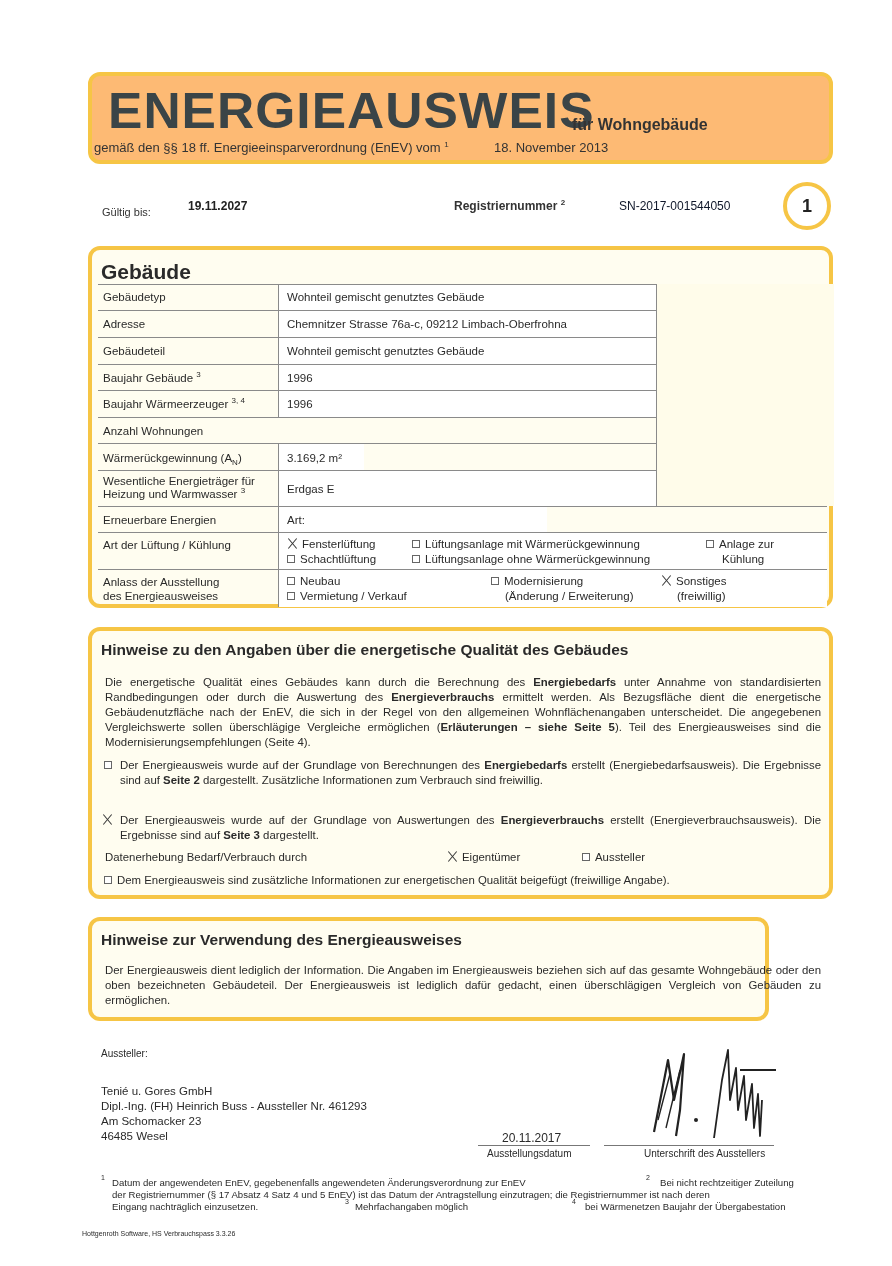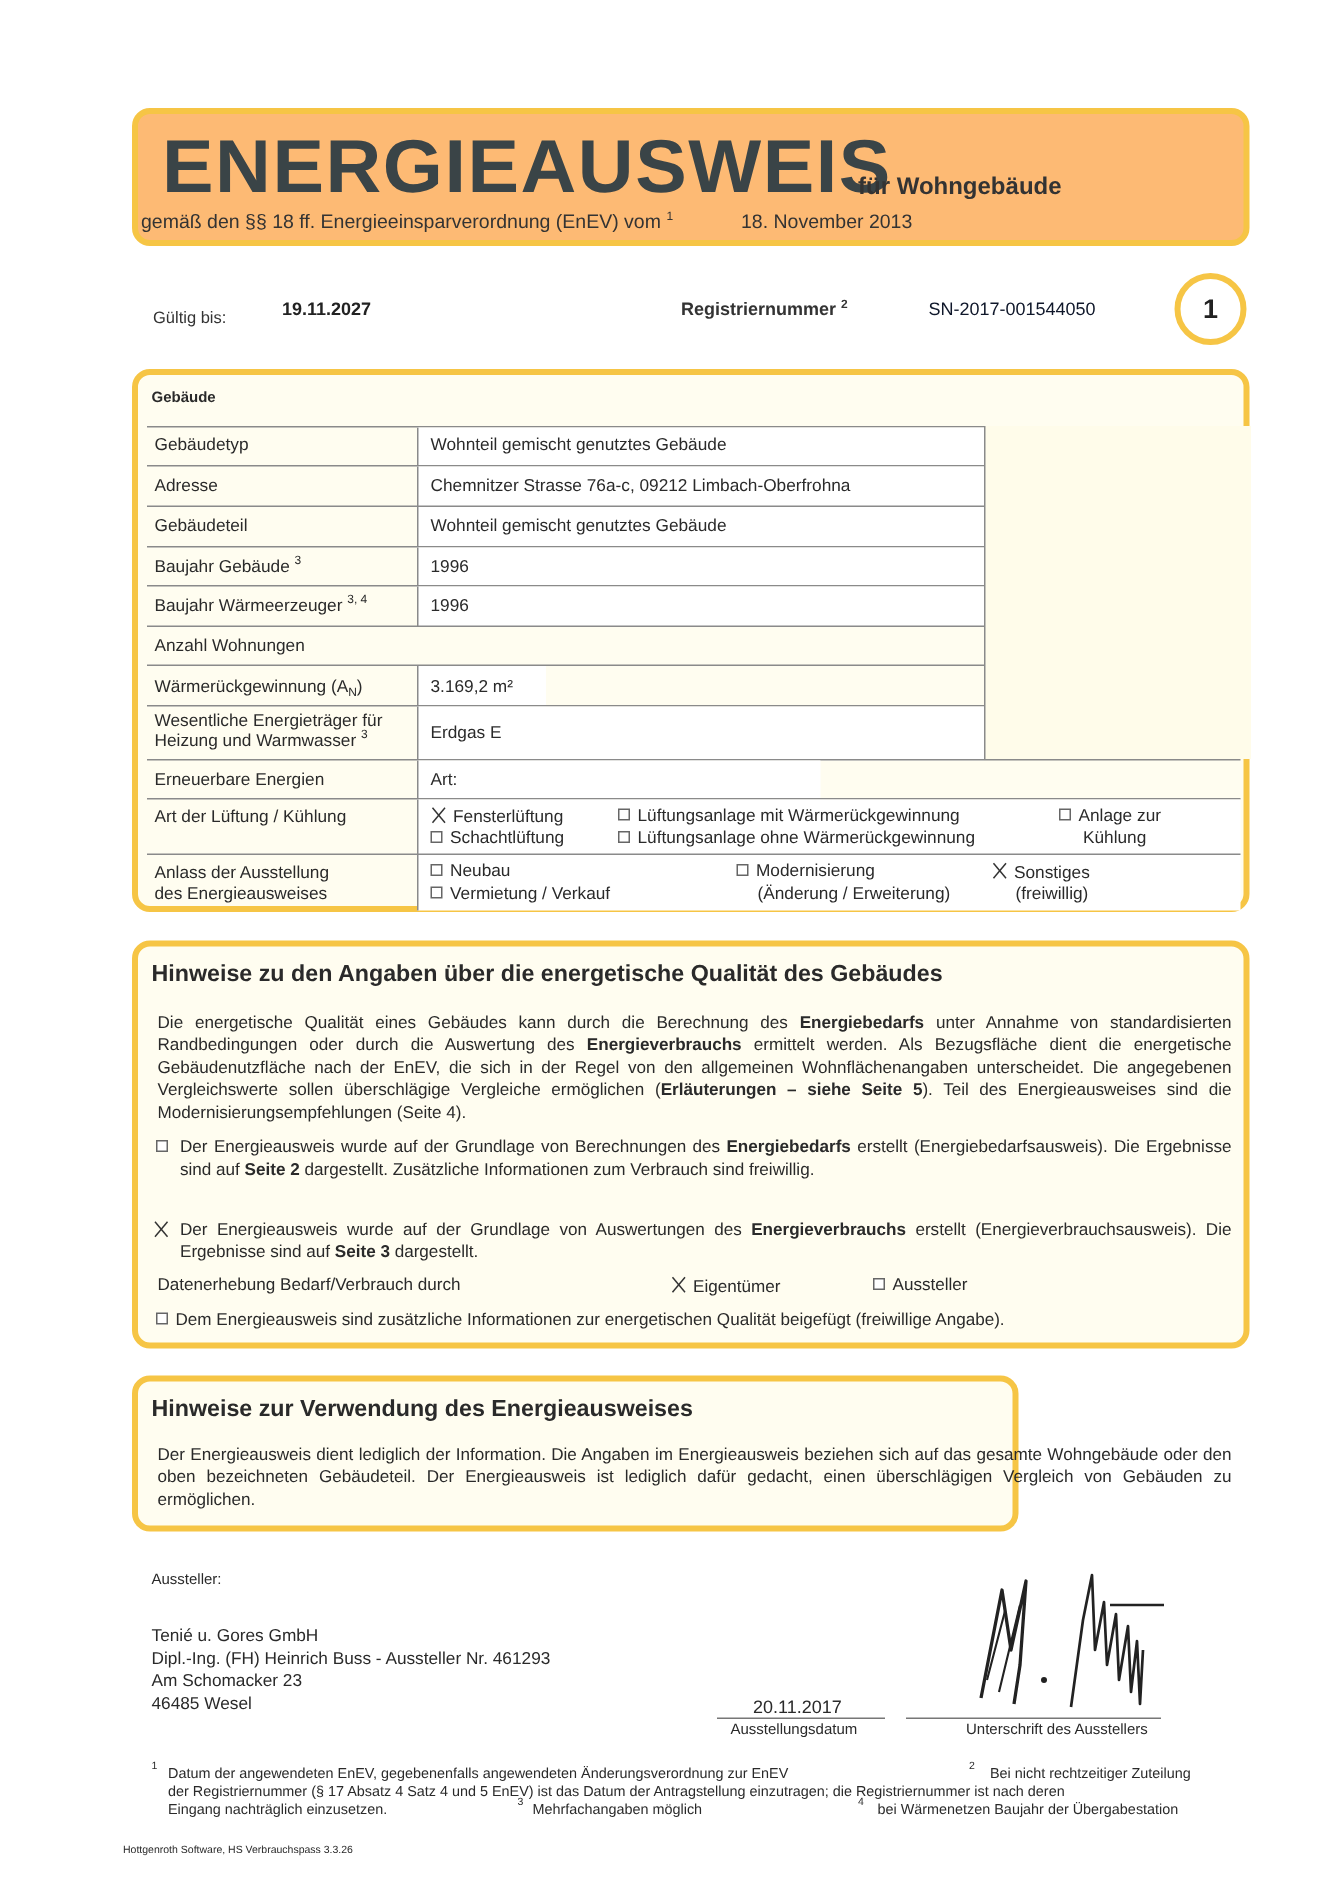--- a/index.html
+++ b/index.html
@@ -16,21 +16,21 @@
   #hdr .date { position: absolute; left: 402px; top: 64px; font-size: 13px; color: #333; }
   sup { font-size: 8px; vertical-align: super; line-height: 0; }
   #gueltig-label { left: 102px; top: 206px; position: absolute; font-size: 11px; color: #333; }
   #gueltig-val { left: 188px; top: 199px; position: absolute; font-size: 12px; font-weight: bold; color: #222; }
   #reg-label { left: 454px; top: 199px; position: absolute; font-size: 12px; font-weight: bold; color: #333; }
   #reg-val { left: 619px; top: 199px; position: absolute; font-size: 12px; color: #0f172a; }
   #page-num { position: absolute; left: 783px; top: 182px; width: 48px; height: 48px; border: 4px solid #f6c545; border-radius: 50%; background: #fff; display: flex; align-items: center; justify-content: center; font-size: 18px; font-weight: bold; color: #222; }
 
   
   #geb { left: 88px; top: 246px; width: 745px; height: 362px; }
-  #geb .title { position: absolute; left: 9px; top: 10px; font-size: 10px; font-weight: bold; color: #2a2a2a; }
+  #geb .title { position: absolute; left: 9px; top: 10px; font-size: 21px; font-weight: bold; color: #2a2a2a; }
   #geb .grid { position: absolute; left: 6px; top: 34px; width: 729px; }
   .row { position: absolute; left: 0; border-top: 1px solid #8a8a8a; font-size: 11.5px; color: #2a2a2a; }
   .row .lab { position: absolute; left: 5px; top: 0; }
   .row .v { position: absolute; background: #fff; border-left: 1px solid #8a8a8a; }
   .row .vt { position: absolute; left: 8px; }
 
   .photo { position: absolute; left: 558px; top: 0; width: 178px; height: 222px; border-left: 1px solid #8a8a8a; background: #fffcea; }
 
   .cb { display: inline-block; width: 8px; height: 8px; border: 1px solid #666; margin-right: 5px; vertical-align: 0px; background: #fff; }
   .cbx { display: inline-block; width: 11px; height: 11px; margin-right: 4px; position: relative; vertical-align: -1px; }
@@ -39,21 +39,21 @@
   .cbx::after { transform: rotate(-40deg); }
 
   
   #hin1 { left: 88px; top: 627px; width: 745px; height: 272px; }
   .boxtitle { position: absolute; left: 9px; top: 10px; font-size: 15.5px; font-weight: bold; color: #2a2a2a; }
   .para { position: absolute; left: 13px; width: 716px; font-size: 11.4px; line-height: 15px; color: #2a2a2a; text-align: justify; }
   .para b { font-weight: bold; }
   .line { position: absolute; font-size: 11.4px; color: #2a2a2a; }
 
   
-  #hin2 { left: 88px; top: 917px; width: 591px; height: 104px; }
+  #hin2 { left: 88px; top: 917px; width: 681px; height: 104px; }
 
   
   .small { position: absolute; font-size: 11.5px; color: #2a2a2a; }
   .tiny { position: absolute; font-size: 9.6px; color: #2a2a2a; }
   .rule { position: absolute; height: 1px; background: #777; }
 </style>
 </head>
 <body>
 
 <div class="ybox" id="hdr">

